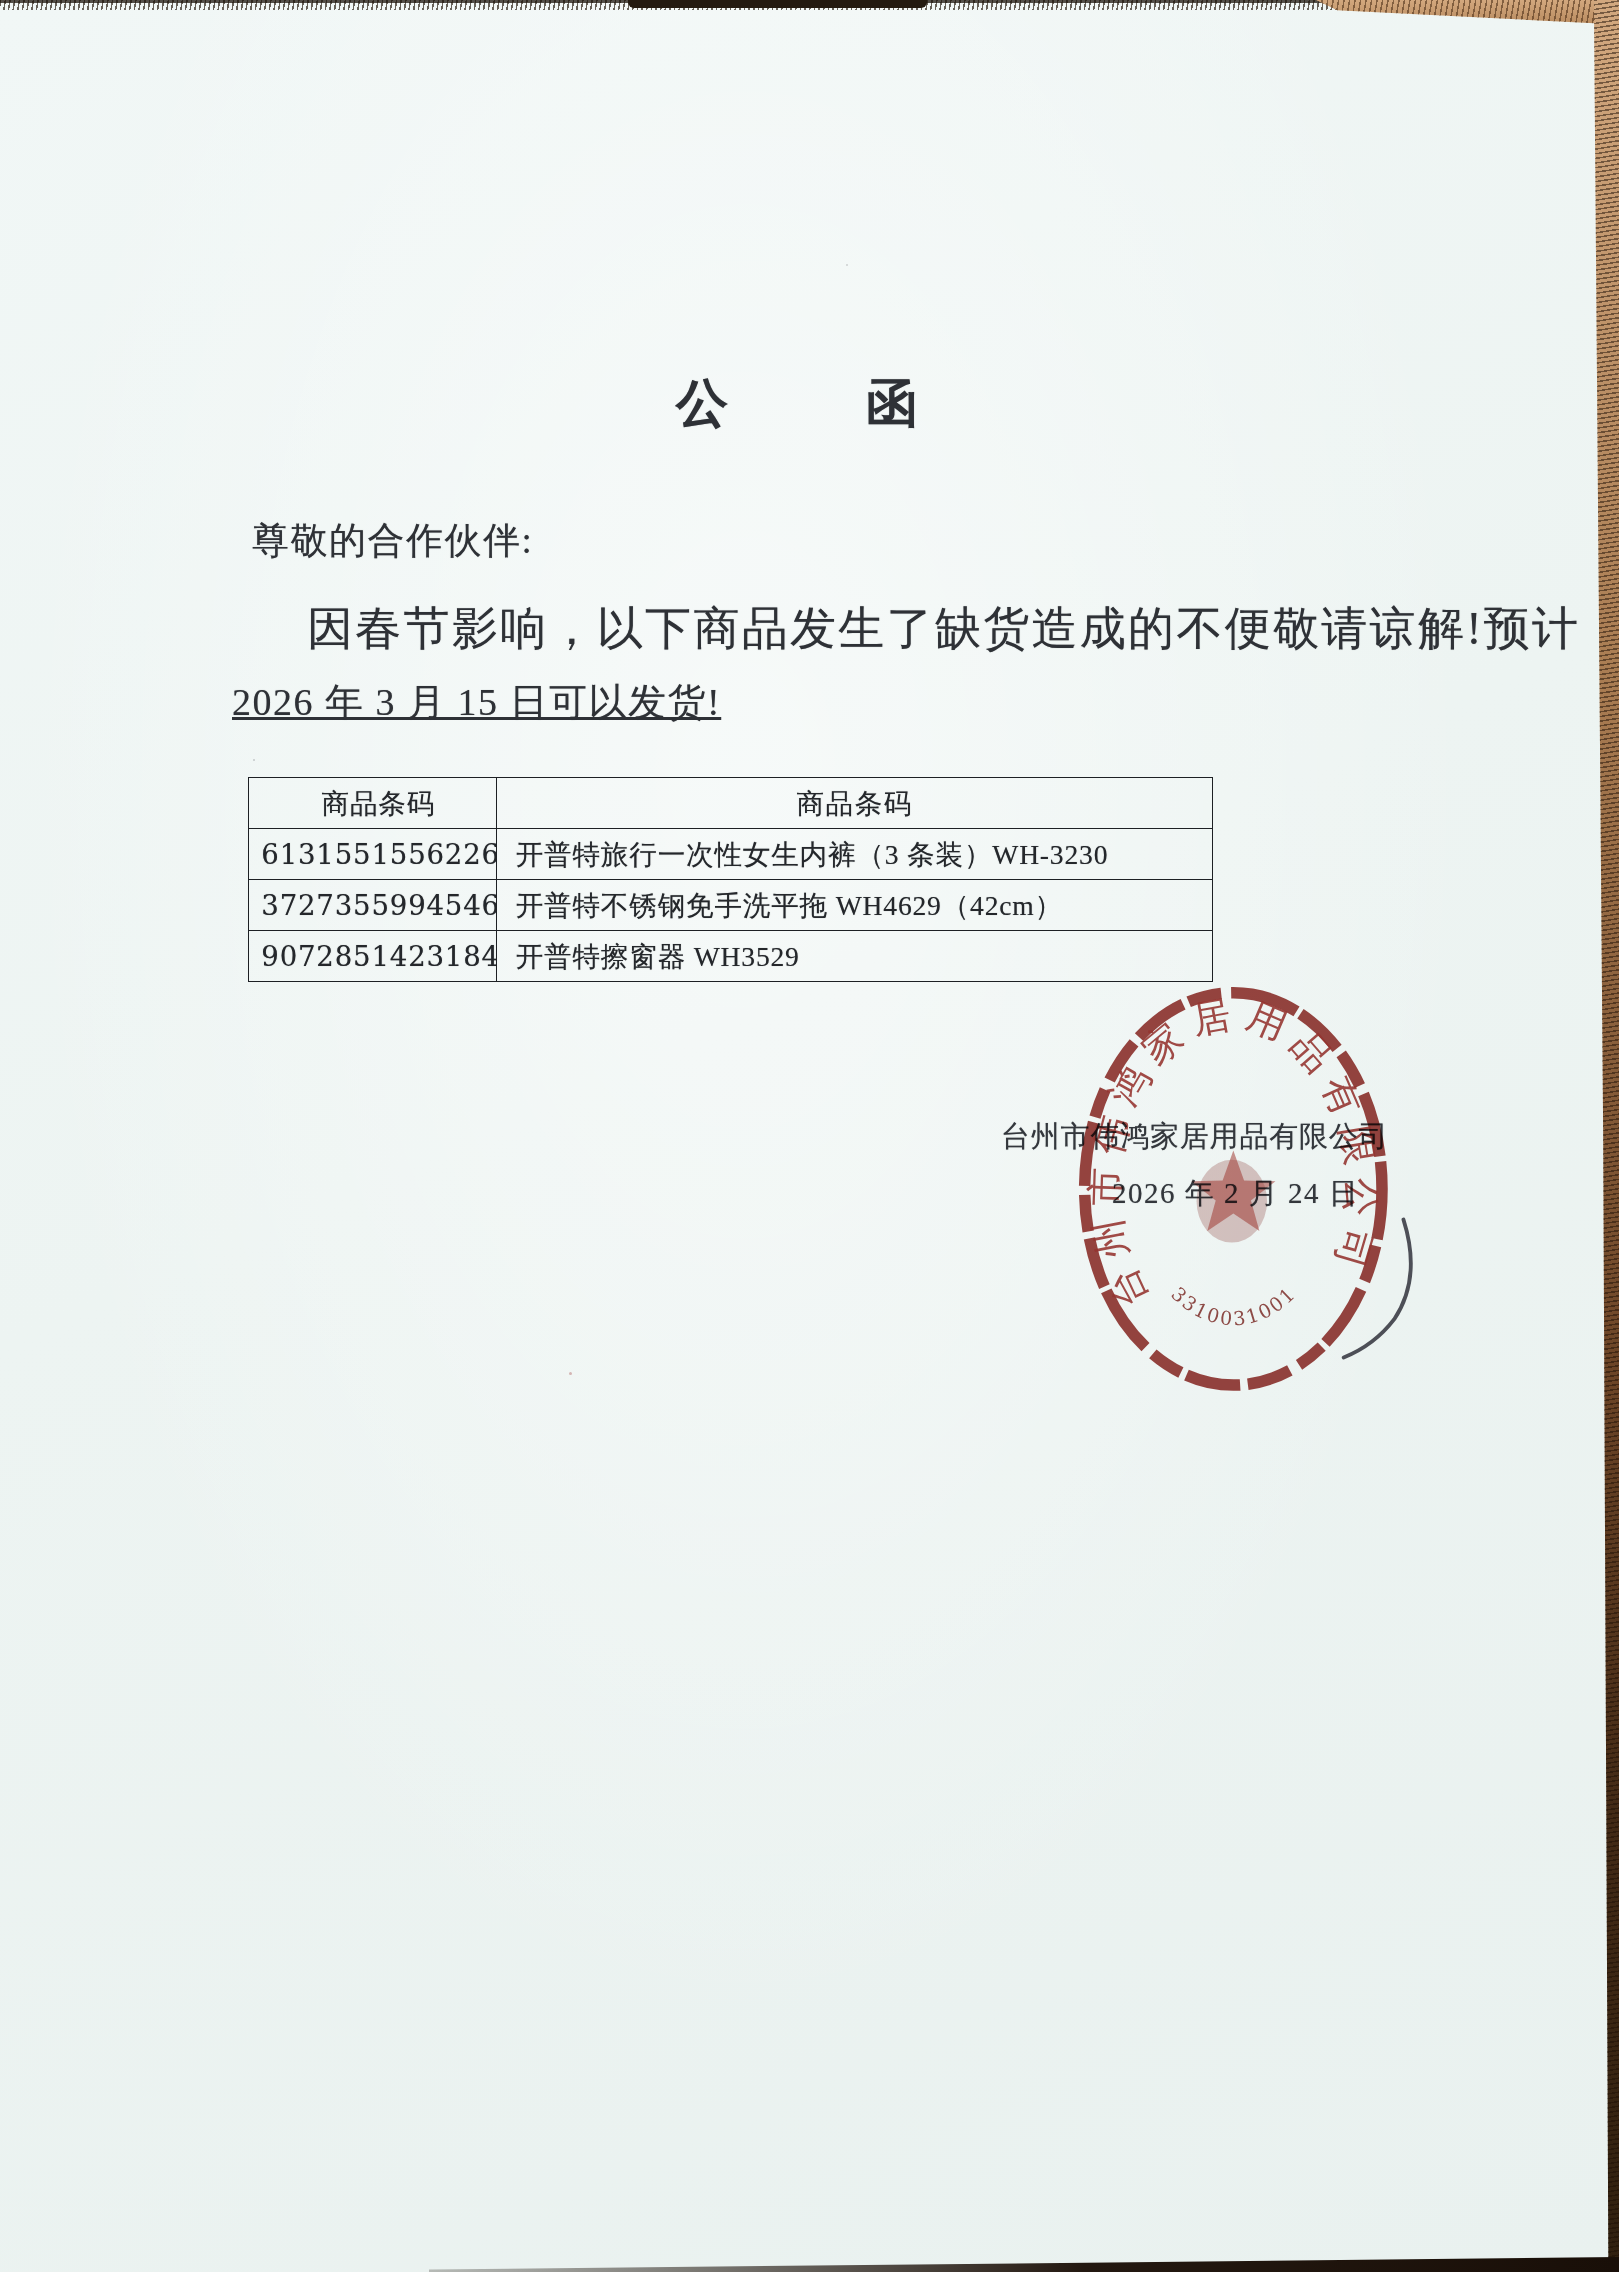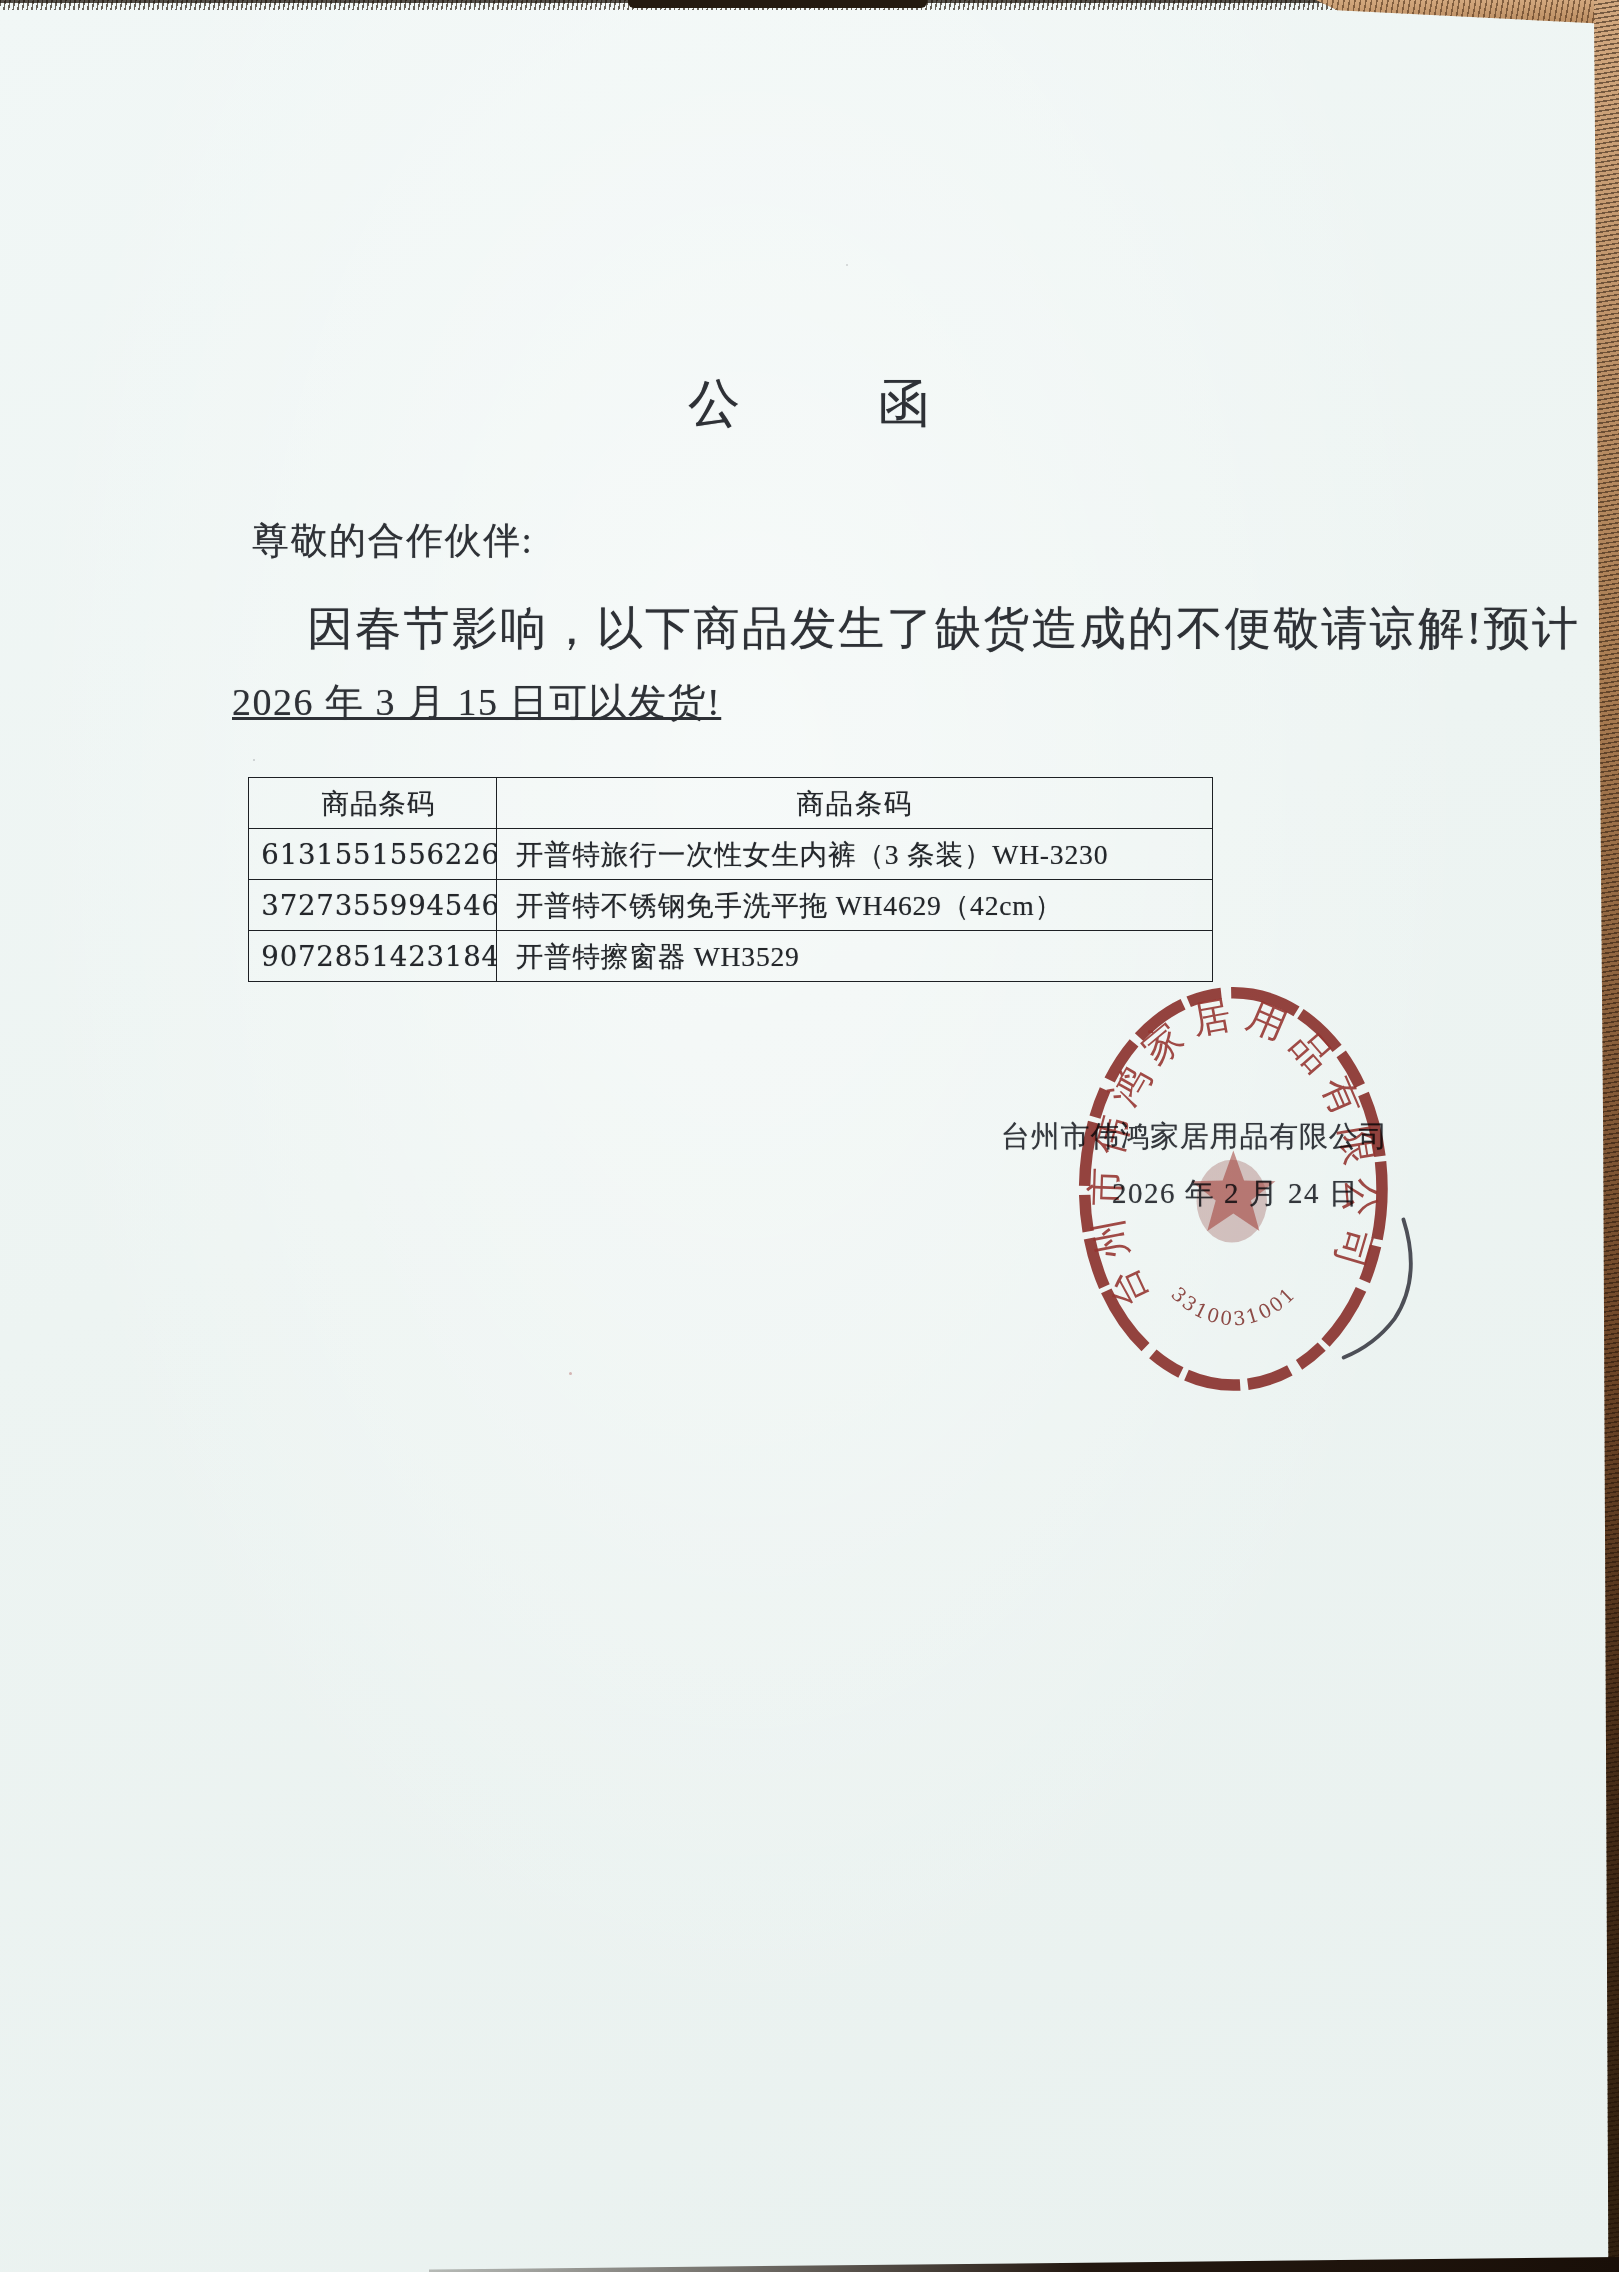--- a/index.html
+++ b/index.html
@@ -5,21 +5,21 @@
   html,body{margin:0;padding:0;background:#20160d;}
   .page{
     position:relative; width:1620px; height:2273px; overflow:hidden;
     background:
       radial-gradient(ellipse at 46% 34%, rgba(255,255,255,.5), rgba(255,255,255,0) 60%),
       linear-gradient(156deg, #f1f7f6 0%, #edf4f2 45%, #e9f1ef 100%);
     font-family:"Liberation Serif","DejaVu Serif",serif;
     color:#2e3136;
   }
   .txt{position:absolute; white-space:nowrap; text-shadow:0 0 0.8px rgba(46,49,54,.55);}
-  .title{left:12px; width:1594px; top:369px; text-align:center; font-size:52px; font-weight:normal; letter-spacing:43px; text-indent:43px;}
+  .title{left:0; width:1594px; top:369px; text-align:center; font-size:52px; font-weight:bold; letter-spacing:43px; text-indent:43px;}
   .greeting{left:232px; top:516px; font-size:37px; letter-spacing:1.5px;margin-left:20px;}
   .para1{left:307px; top:598px; font-size:46px; letter-spacing:2.3px;}
   .para2{left:232px; top:677px; font-size:38px; letter-spacing:1.5px;text-decoration:underline;}
 
   table.goods{
     position:absolute; left:248px; top:777px; width:965px;
     border-collapse:collapse; table-layout:fixed;
   }
   table.goods td{
     border:1.9px solid #1d2024; height:48px; font-size:27.6px;

